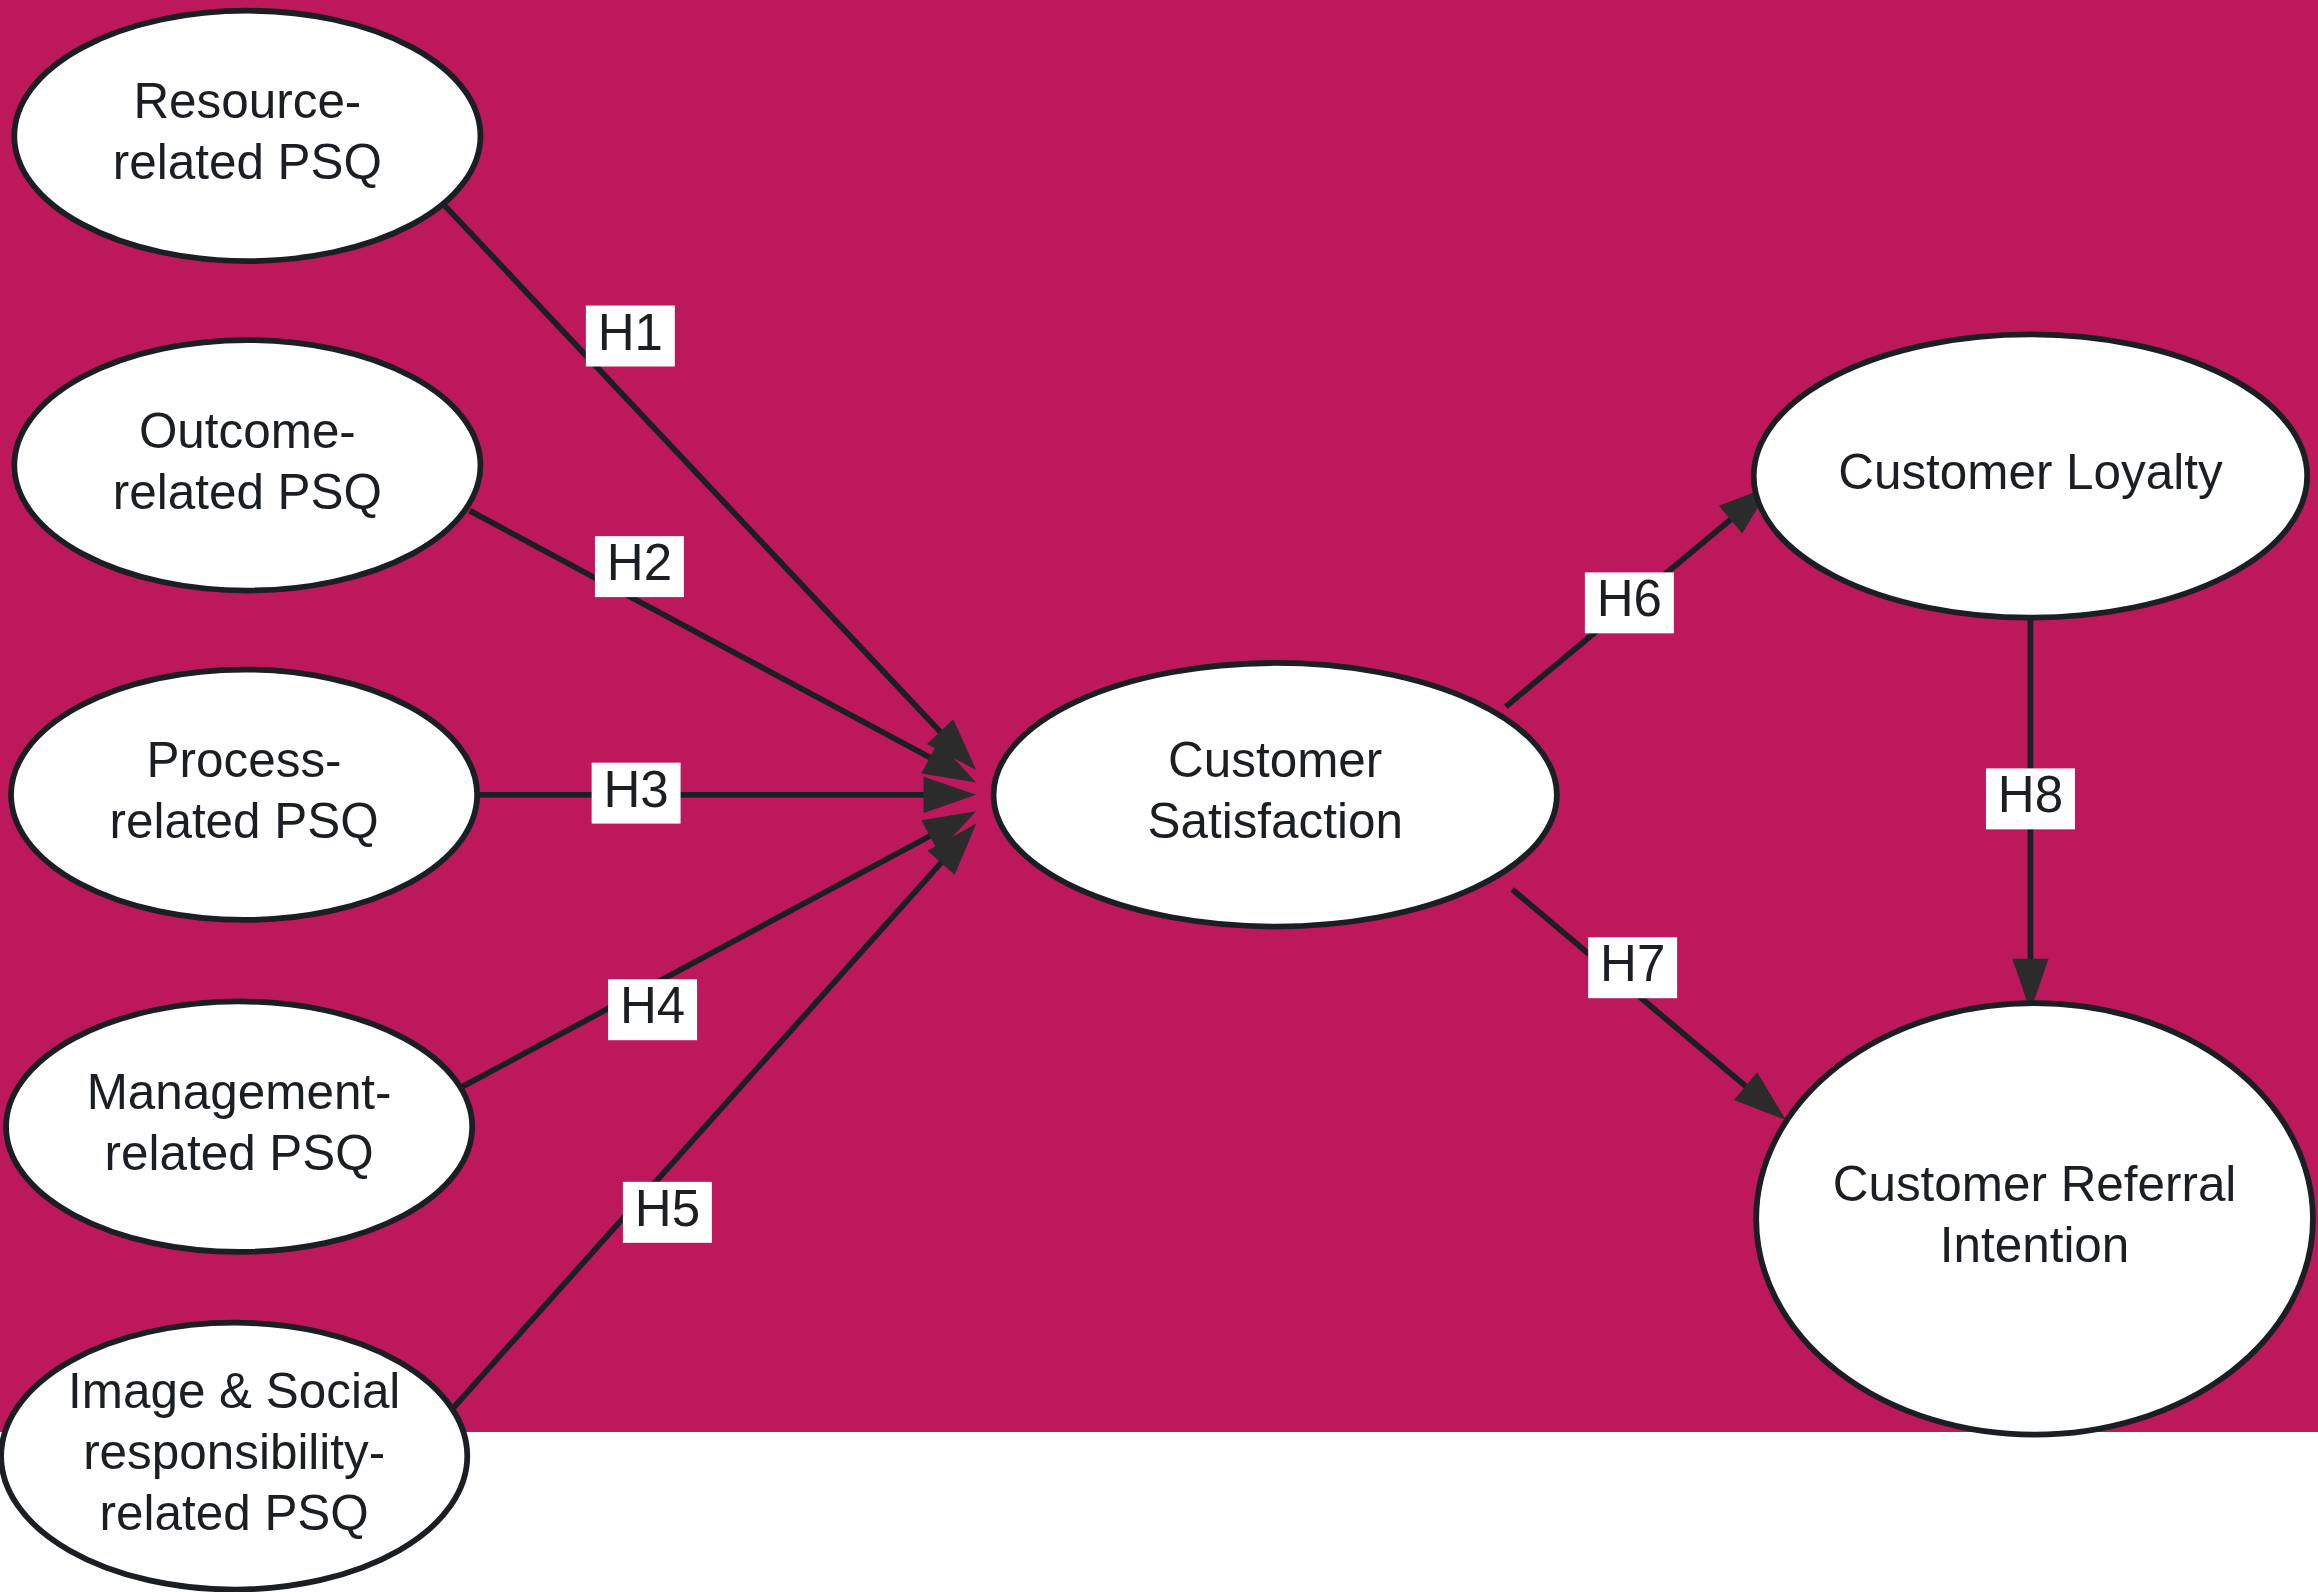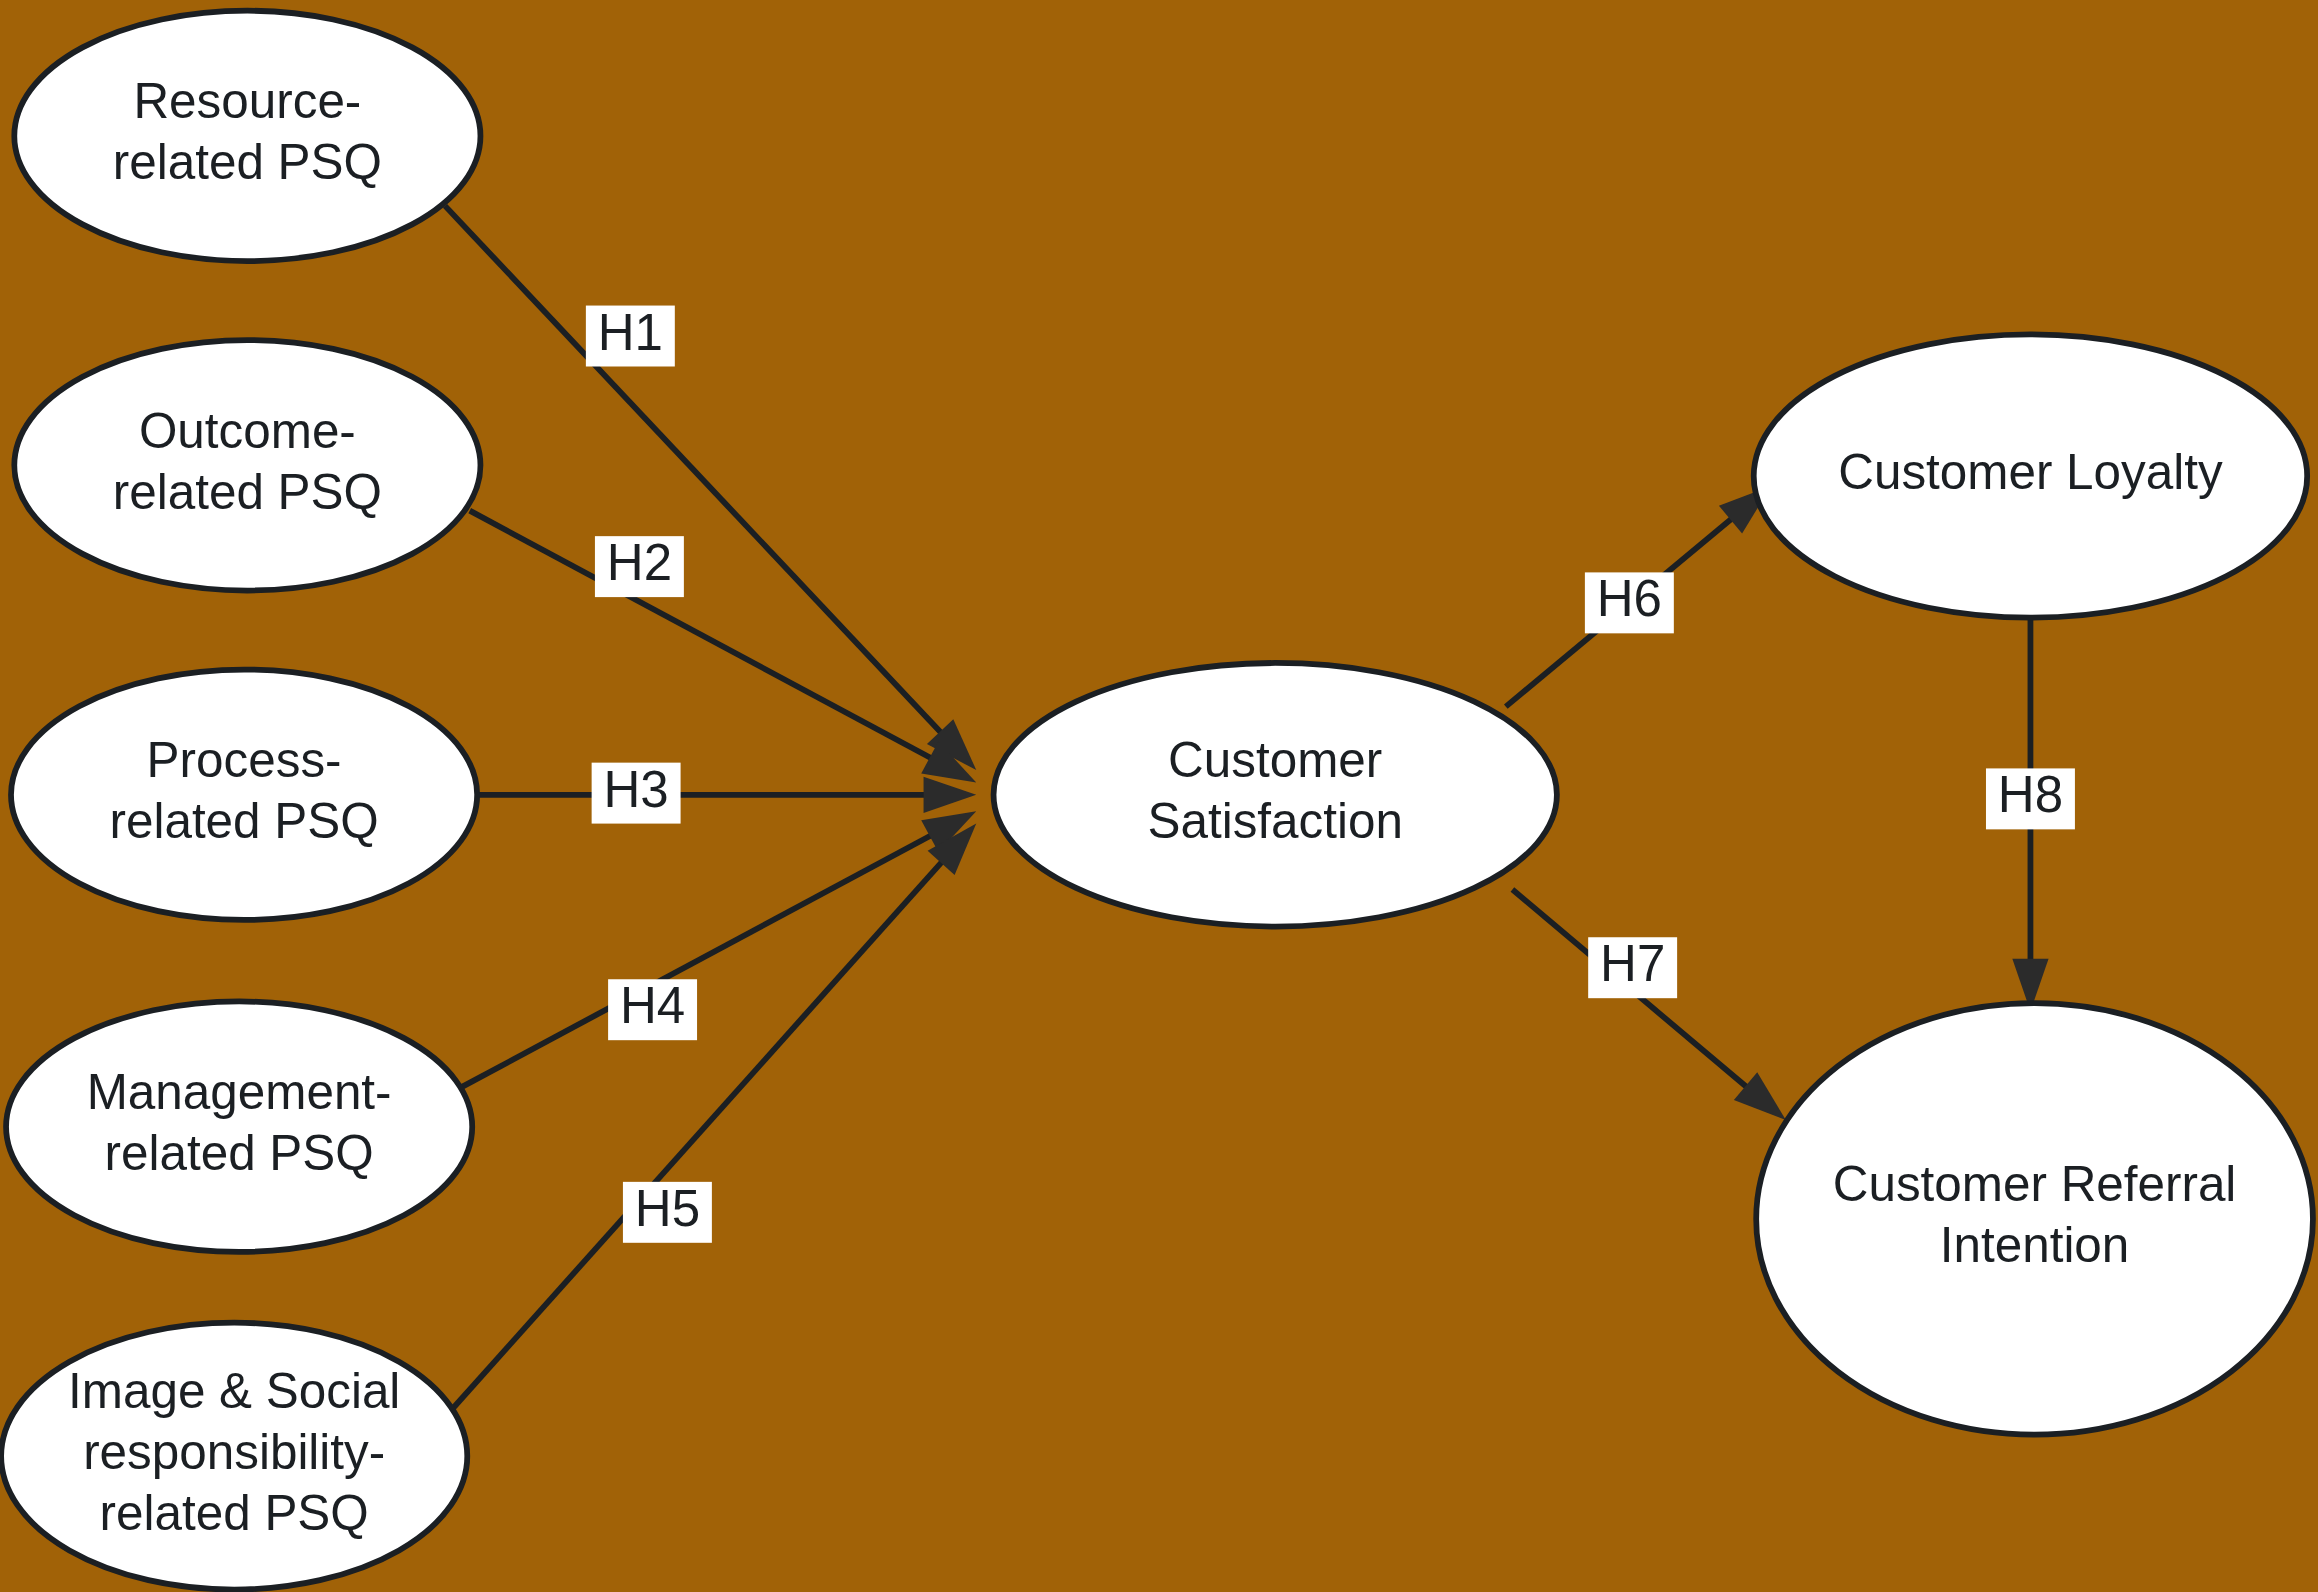--- a/index.html
+++ b/index.html
@@ -1,17 +1,17 @@
 <!DOCTYPE html>
 <html style="font-size:13px"><head>
 <meta charset="utf-8">
 <style>
   html,body{margin:0;padding:0;background:#ffffff;}
   body{width:2319px;height:1592px;overflow:hidden;font-family:"Liberation Sans",sans-serif;}
-  #stage{position:relative;width:2319px;height:1592px;background:#a16207;}
+  #stage{position:relative;width:2319px;height:1432px;background:#be185d;}
   svg#diagram{position:absolute;left:0;top:0;width:2319px;height:1592px;display:block;}
   .node-ellipse{fill:#ffffff;stroke:#1b1f23;stroke-width:7;}
   .edge-line{stroke:#1b1f23;stroke-width:7;fill:none;stroke-linecap:butt;}
   .arrow-fill{fill:#2b2b2b;stroke:none;}
   .node-label{font-family:"Liberation Sans",sans-serif;font-size:60px;fill:#1b1f23;text-anchor:middle;dominant-baseline:middle;}
   .edge-label{font-family:"Liberation Sans",sans-serif;font-size:62px;fill:#1b1f23;text-anchor:middle;dominant-baseline:middle;}
   .label-bg{fill:#ffffff;stroke:none;}
 </style>
 </head>
 <body>

